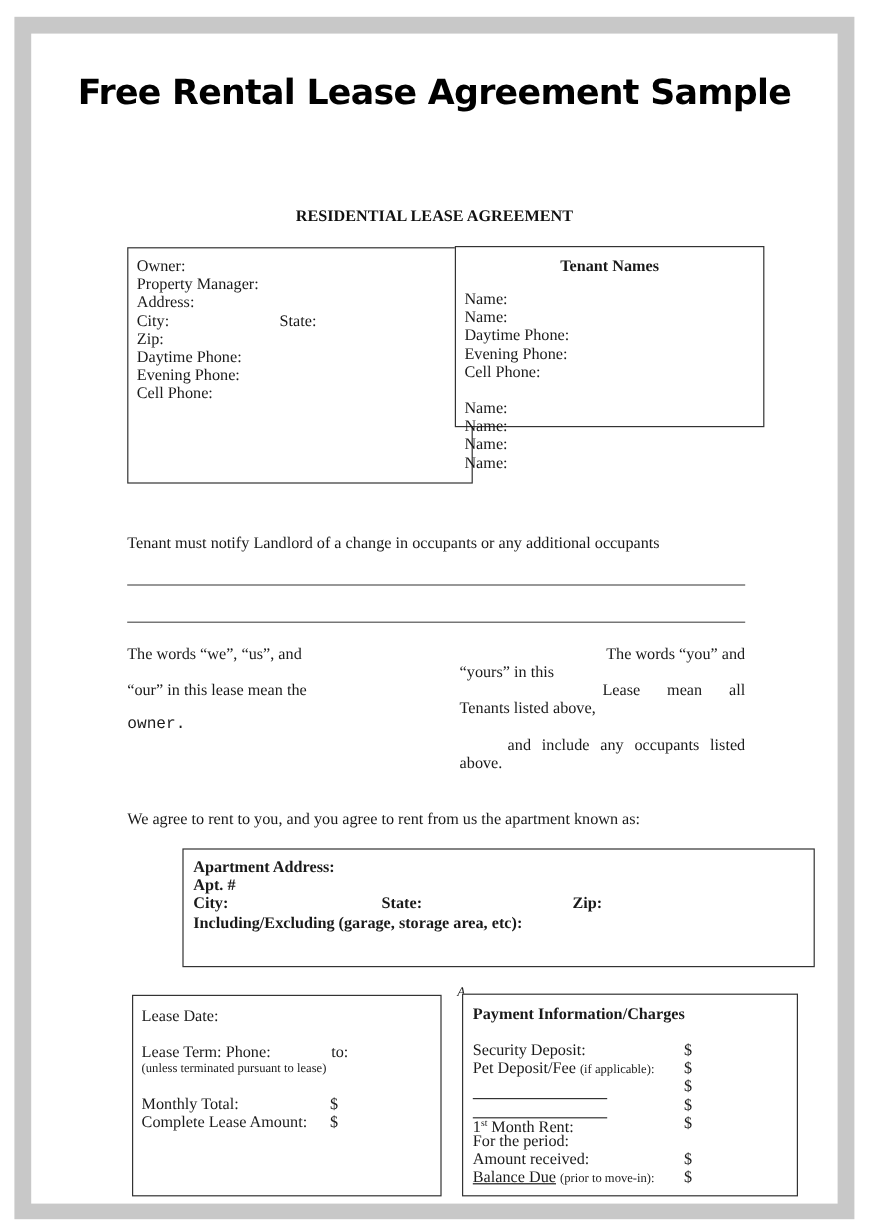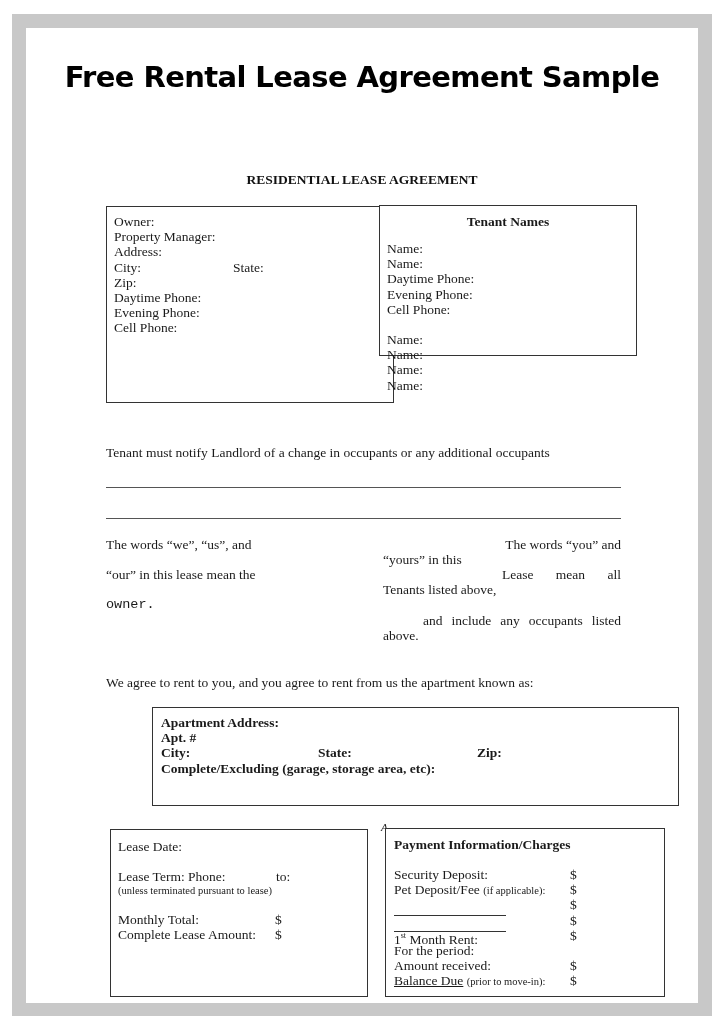--- a/index.html
+++ b/index.html
@@ -113,21 +113,21 @@
 
 <div class="box" style="left:108px;top:707px;width:527px;height:99px;margin-left:44px;">
   <div class="line-text bold abs" style="left:8px;top:7px;">
     <div>Apartment Address:</div>
     <div>Apt. #</div>
     <div style="position:relative;">
       <span>City:</span>
       <span style="position:absolute;left:157px;">State:</span>
       <span style="position:absolute;left:316px;">Zip:</span>
     </div>
-    <div>Complete/Excluding (garage, storage area, etc):</div>
+    <div>Including/Excluding (garage, storage area, etc):</div>
   </div>
 </div>
 
 <div class="box" style="left:110px;top:829px;width:258px;height:168px;">
   <div class="line-text abs" style="left:7px;top:9px;">Lease Date:</div>
   <div class="line-text abs" style="left:7px;top:39px;">Lease Term: Phone:</div>
   <div class="line-text abs" style="left:165px;top:39px;">to:</div>
   <div class="small abs" style="left:7px;top:55px;white-space:nowrap;">(unless terminated pursuant to lease)</div>
   <div class="line-text abs" style="left:7px;top:82px;">Monthly Total:</div>
   <div class="line-text abs" style="left:164px;top:82px;">$</div>

